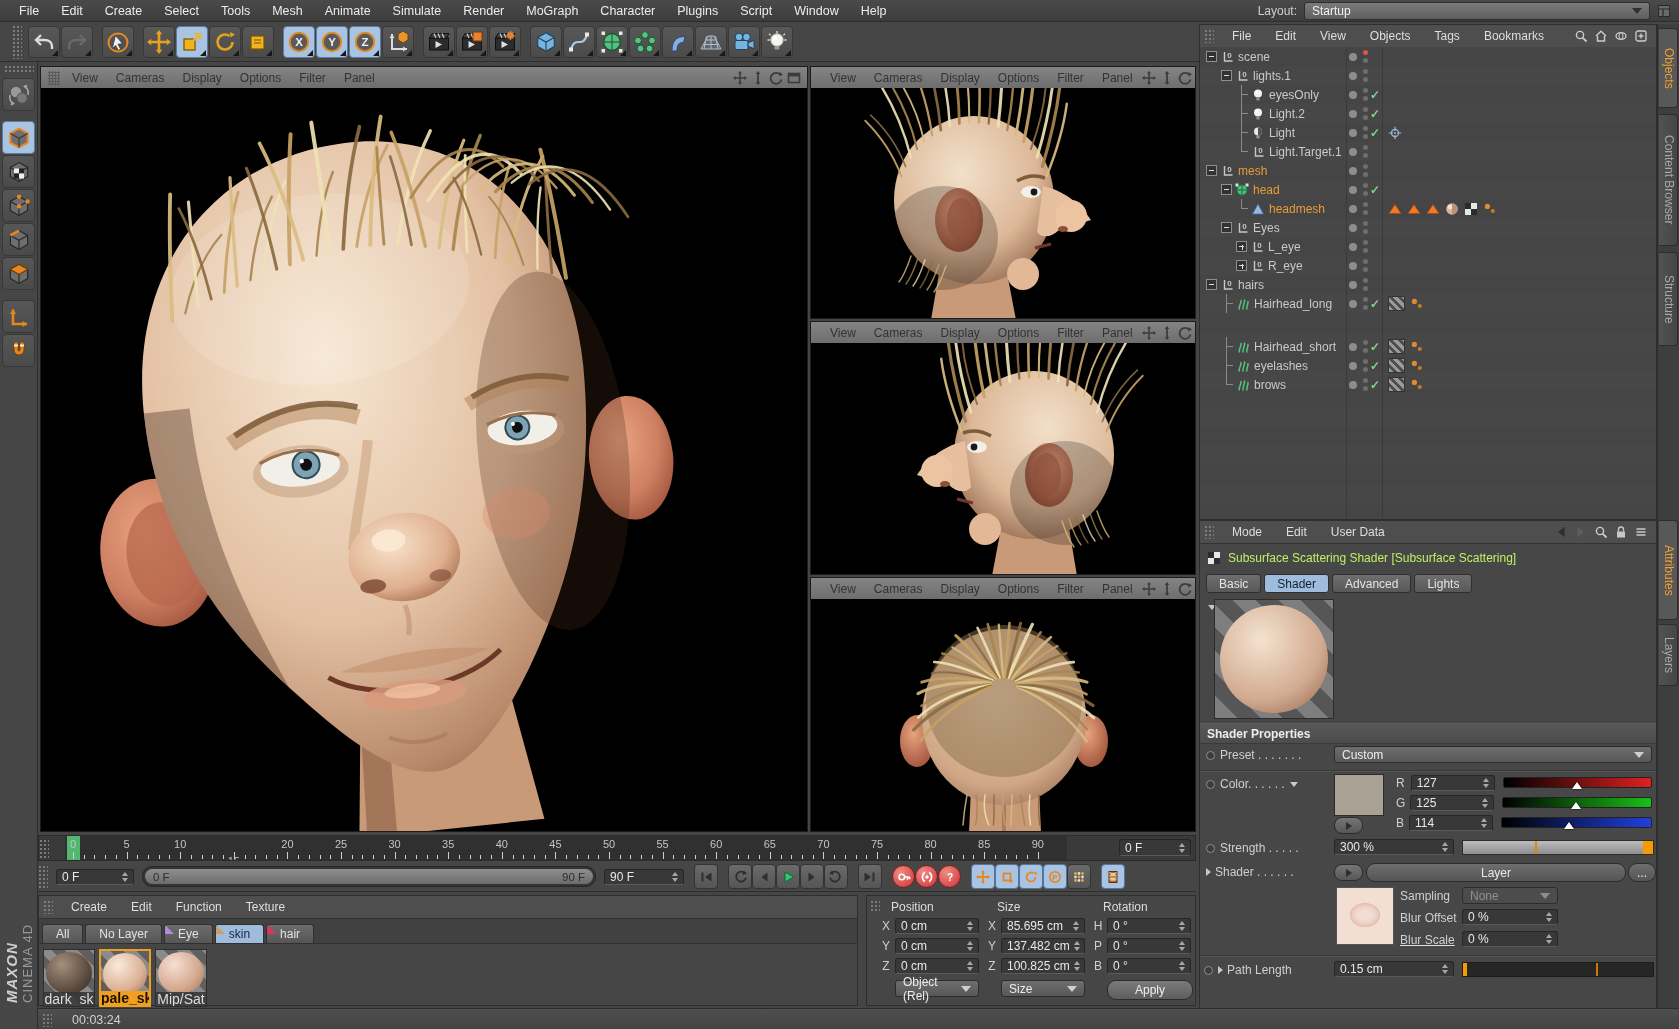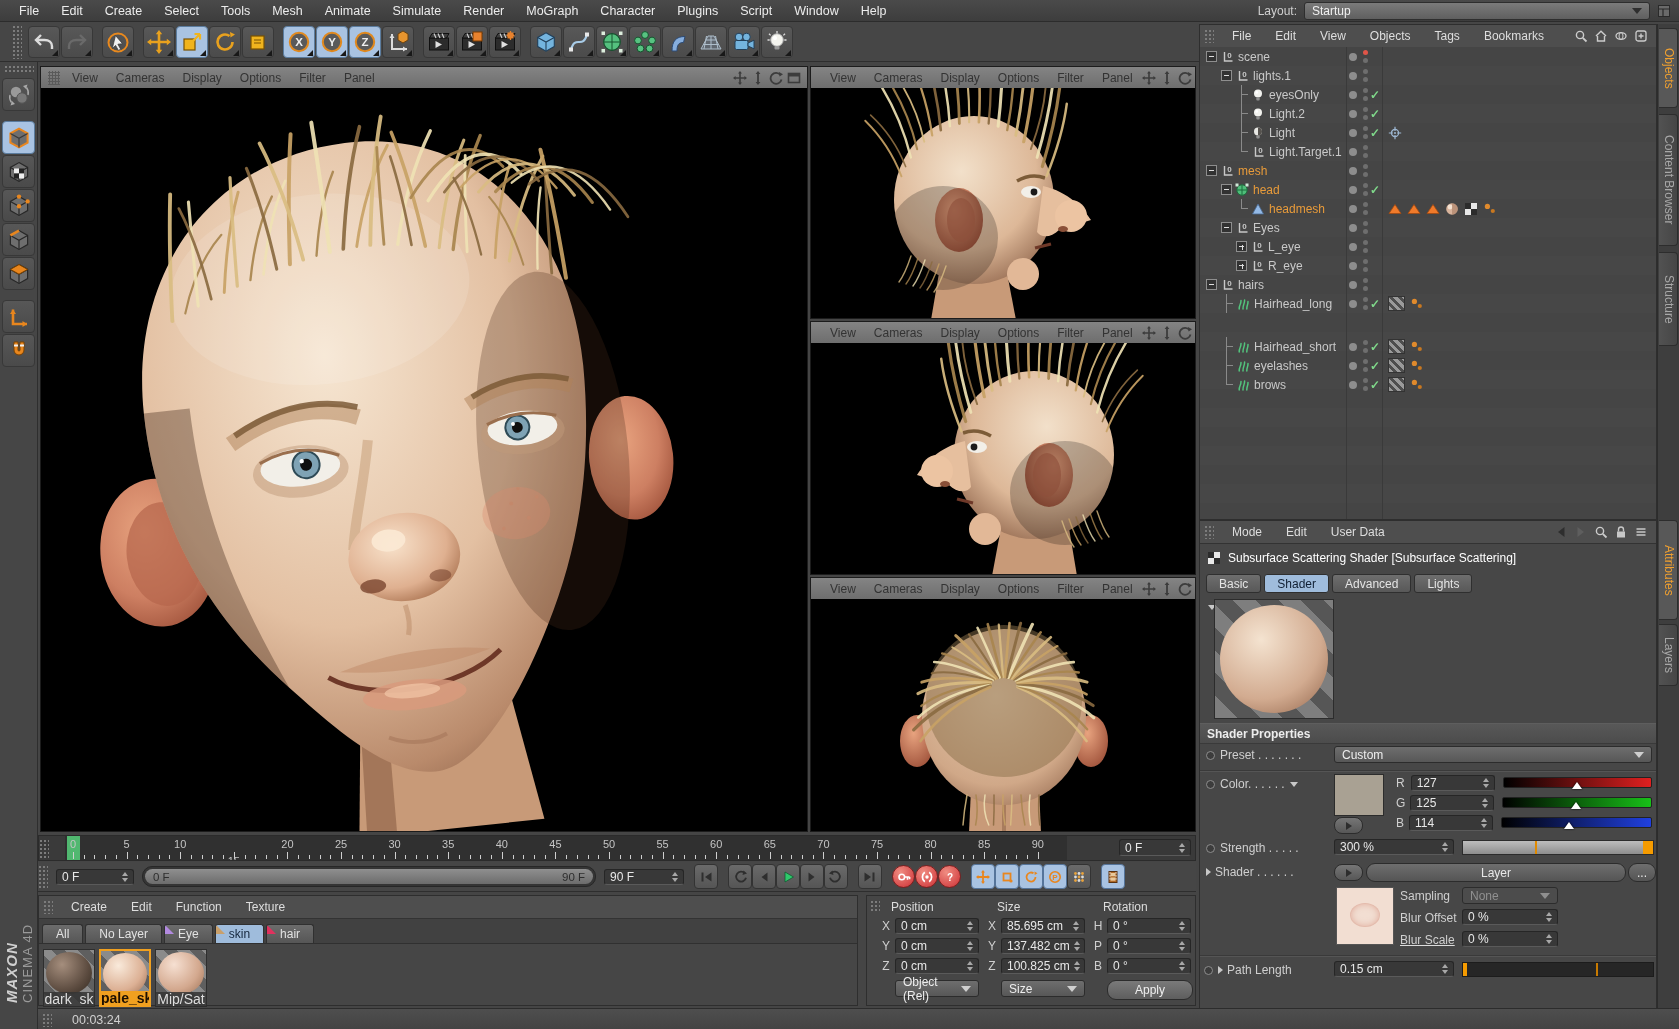--- a/index.html
+++ b/index.html
@@ -1725,21 +1725,21 @@
     </div>
 
     <div class="arow" style="left:7px;top:28px;height:18px;gap:7px;">
       <span class="icon">
           <svg width="14" height="14" viewBox="0 0 14 14">
             <rect x="1" y="1" width="12" height="12" fill="#e8e8e8"></rect>
             <rect x="1" y="1" width="6" height="6" fill="#2c2c2c"></rect>
             <rect x="7" y="7" width="6" height="6" fill="#2c2c2c"></rect>
           </svg>
         </span>
-      <span class="albl" style="color:#ffffff;">Subsurface Scattering Shader [Subsurface Scattering]</span>
+      <span class="albl" style="color:#bef264;">Subsurface Scattering Shader [Subsurface Scattering]</span>
     </div>
 
     <div class="arow" style="left:6px;top:53px;gap:3px;" id="am-tabs">
         <div class="atab">Basic</div>
         <div class="atab on">Shader</div>
         <div class="atab">Advanced</div>
         <div class="atab">Lights</div>
       </div>
 
     <span class="tri-d" style="position:absolute;left:3px;top:84px;"></span>

